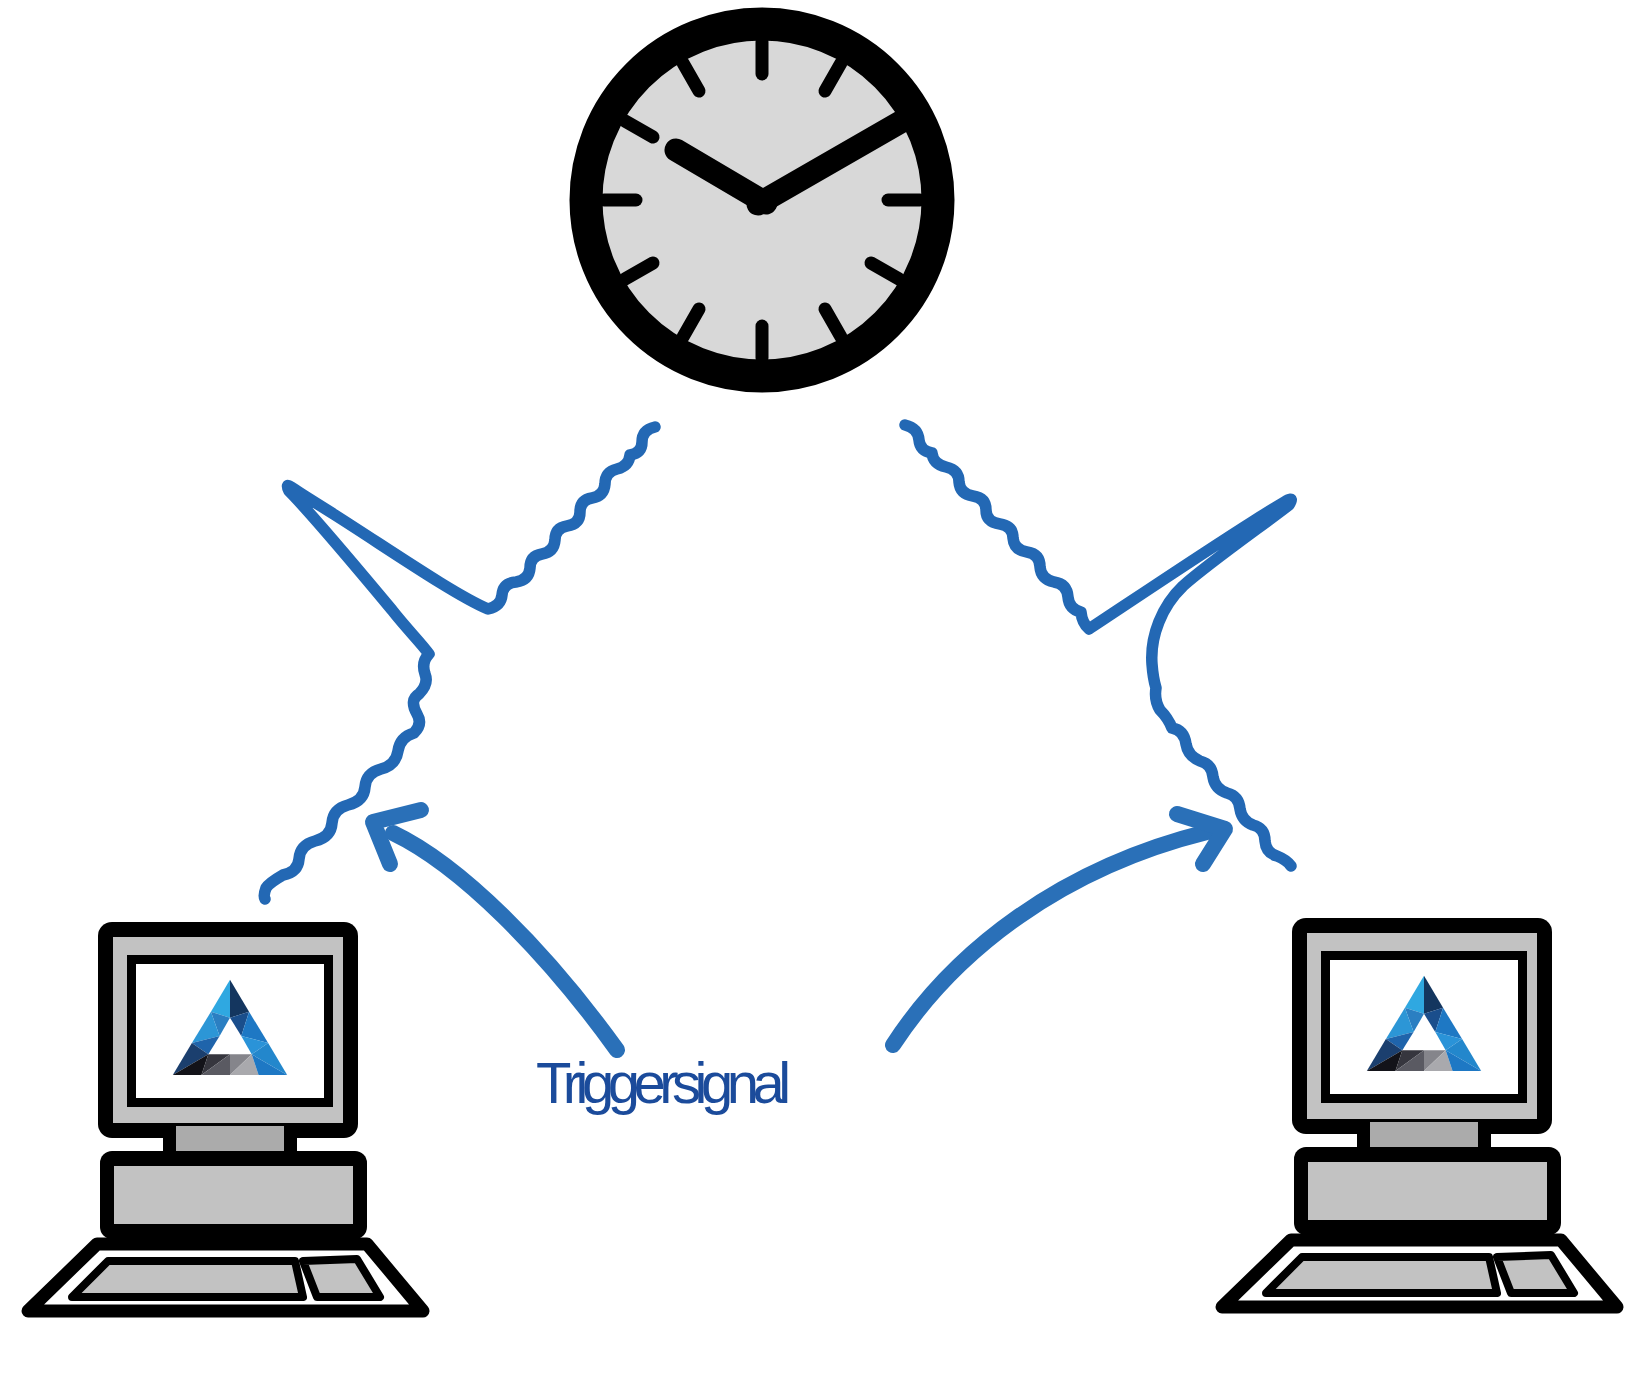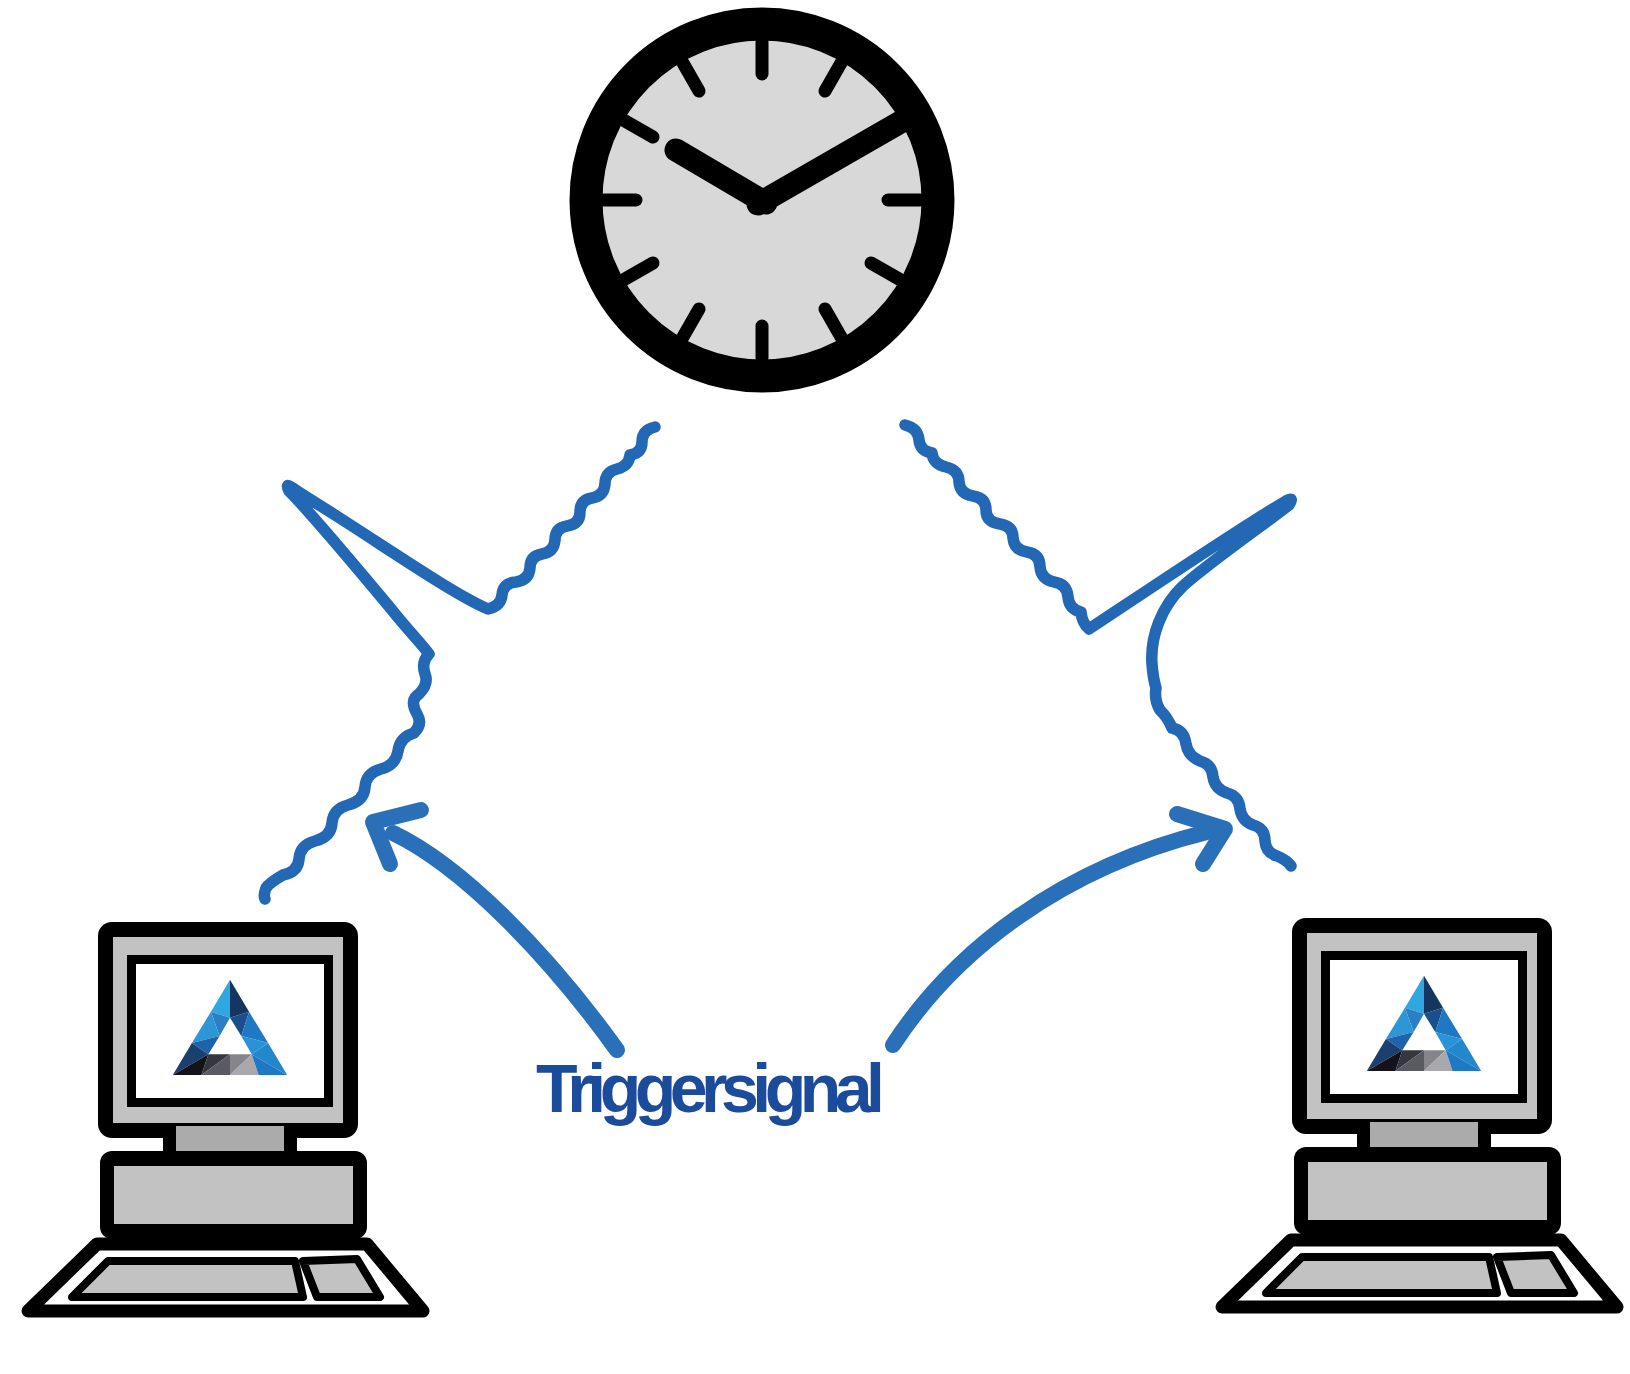--- a/index.html
+++ b/index.html
@@ -30,22 +30,22 @@
   .graydk{fill:var(--c-device_gray_dark,#ababab);}
   .white{fill:var(--c-screen_white,#ffffff);}
   .face{fill:var(--c-clock_face,#d8d8d8);stroke:var(--c-outline,#000000);stroke-width:33;}
   .tick{stroke:var(--c-outline,#000000);stroke-width:13;stroke-linecap:round;}
   .hand{stroke:var(--c-outline,#000000);stroke-width:23;stroke-linecap:round;}
   .kb-deck{fill:var(--c-screen_white,#ffffff);stroke:var(--c-outline,#000000);stroke-width:13;stroke-linejoin:round;}
   .kb-keys{fill:var(--c-device_gray,#c2c2c2);stroke:var(--c-outline,#000000);stroke-width:8;stroke-linejoin:round;}
   .trigger-label{
     position:absolute;
     left:536px;top:1053px;
-    font-size:68px;
-    font-weight:bold;
+    font-size:58px;
+    font-weight:normal;
     letter-spacing:-6.5px;
     line-height:1.05;
     color:var(--c-label_text,#1b4b9b);
     white-space:nowrap;
   }
 </style>
 </head>
 <body>
 
 <div class="canvas">

